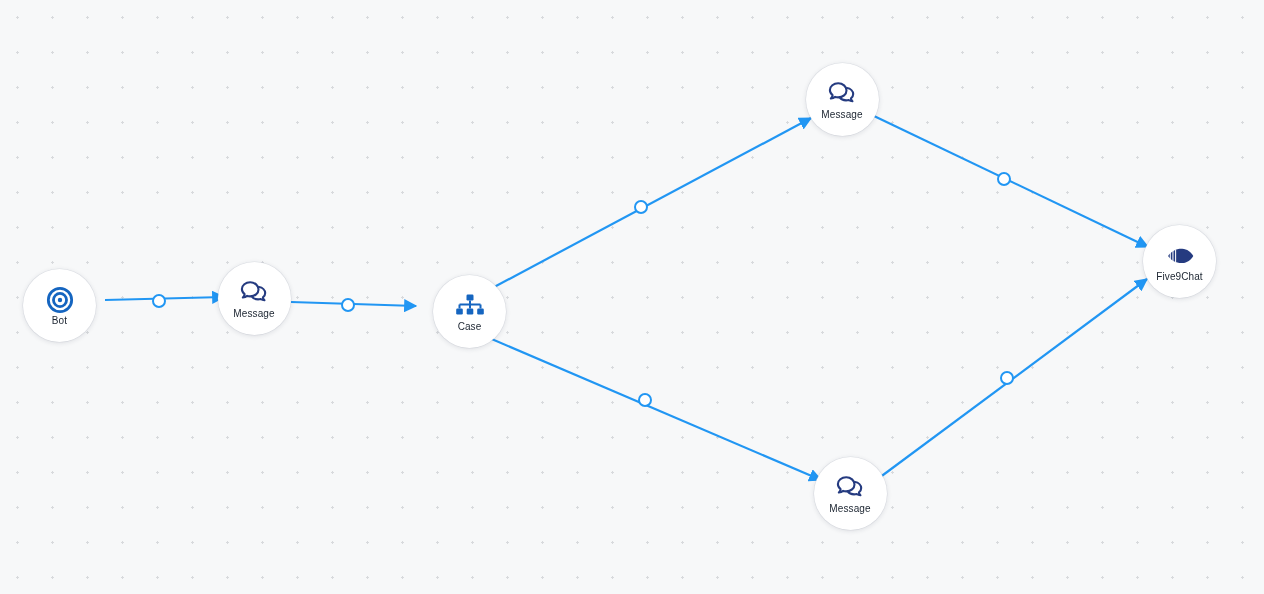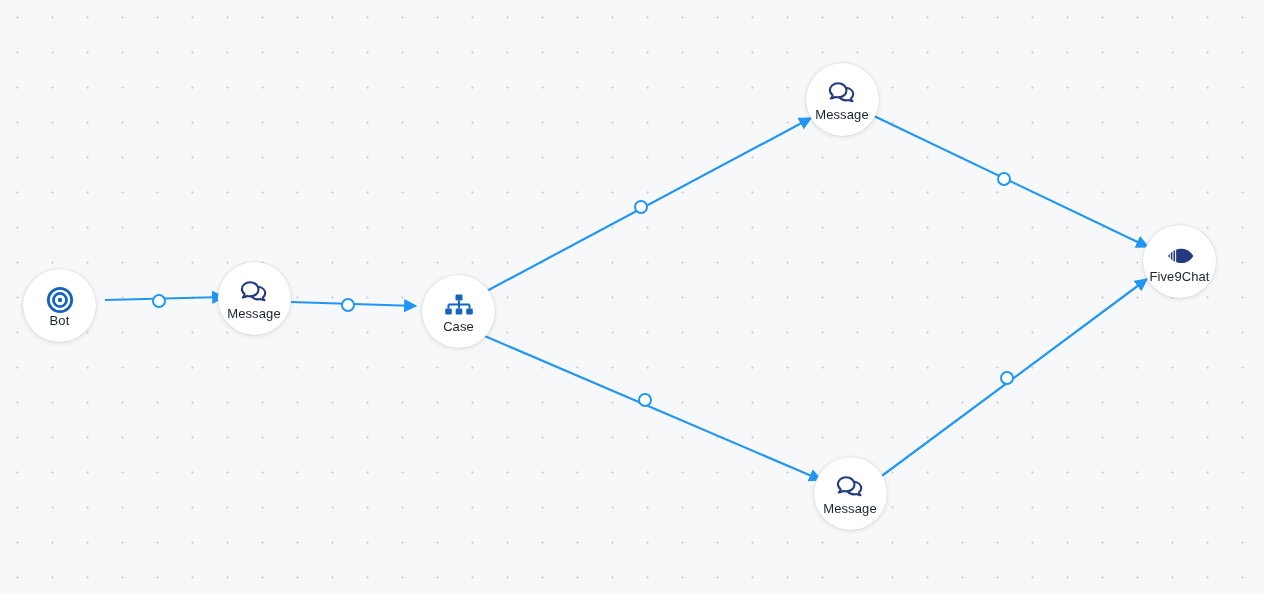--- a/index.html
+++ b/index.html
@@ -53,21 +53,21 @@
     height: 30px;
     display: flex;
     align-items: center;
     justify-content: center;
     margin-bottom: 1px;
   }
 
   .node-icon svg { display: block; }
 
   .node-label {
-    font-size: 13px;
+    font-size: 10px;
     line-height: 10px;
     color: #1b2430;
     text-align: left;
     white-space: nowrap;
     letter-spacing: 0.1px;
   }
 
   .edge-handle {
     position: absolute;
     width: 14px;
@@ -122,21 +122,21 @@
       </div>
       <div class="node" style="left: 217.5px; top: 261.5px;">
         <div class="node-icon">
           <svg width="30" height="28" viewBox="0 0 30 28">
             <path d="M11.2 3.2c-4.6 0-8.3 3.1-8.3 6.9 0 2.0 1.0 3.8 2.7 5.0 -0.15 1.35 -0.8 2.5 -1.75 3.35 1.8 -0.15 3.25 -0.75 4.3 -1.55 1.0 0.3 2.0 0.45 3.05 0.45 4.6 0 8.3 -3.1 8.3 -6.9S15.8 3.2 11.2 3.2z" fill="none" stroke="#253b80" stroke-width="2.1" stroke-linejoin="round"></path>
             <path d="M20.0 8.0c3.6 0.55 6.2 3.1 6.2 6.1 0 1.7 -0.85 3.25 -2.25 4.3 0.15 1.15 0.7 2.15 1.5 2.9 -1.55 -0.1 -2.8 -0.6 -3.7 -1.3 -0.85 0.25 -1.75 0.4 -2.7 0.4 -2.8 0 -5.2 -1.2 -6.35 -2.95" fill="none" stroke="#253b80" stroke-width="2.1" stroke-linejoin="round" stroke-linecap="round"></path>
           </svg>
         </div>
         <div class="node-label">Message</div>
       </div>
-      <div class="node" style="left: 422px; top: 274.5px;">
+      <div class="node" style="left: 433px; top: 274.5px;">
         <div class="node-icon">
           <svg width="30" height="26" viewBox="0 0 30 26">
             <rect x="11.5" y="1.5" width="7" height="6" rx="1.2" fill="#1565c0"></rect>
             <path d="M15 7.5 v4 M4.5 11.5 h21 M4.5 11.5 v4 M15 11.5 v4 M25.5 11.5 v4" stroke="#1565c0" stroke-width="2" fill="none"></path>
             <rect x="1.2" y="15.5" width="6.6" height="6" rx="1.2" fill="#1565c0"></rect>
             <rect x="11.7" y="15.5" width="6.6" height="6" rx="1.2" fill="#1565c0"></rect>
             <rect x="22.2" y="15.5" width="6.6" height="6" rx="1.2" fill="#1565c0"></rect>
           </svg>
         </div>
         <div class="node-label">Case</div>

